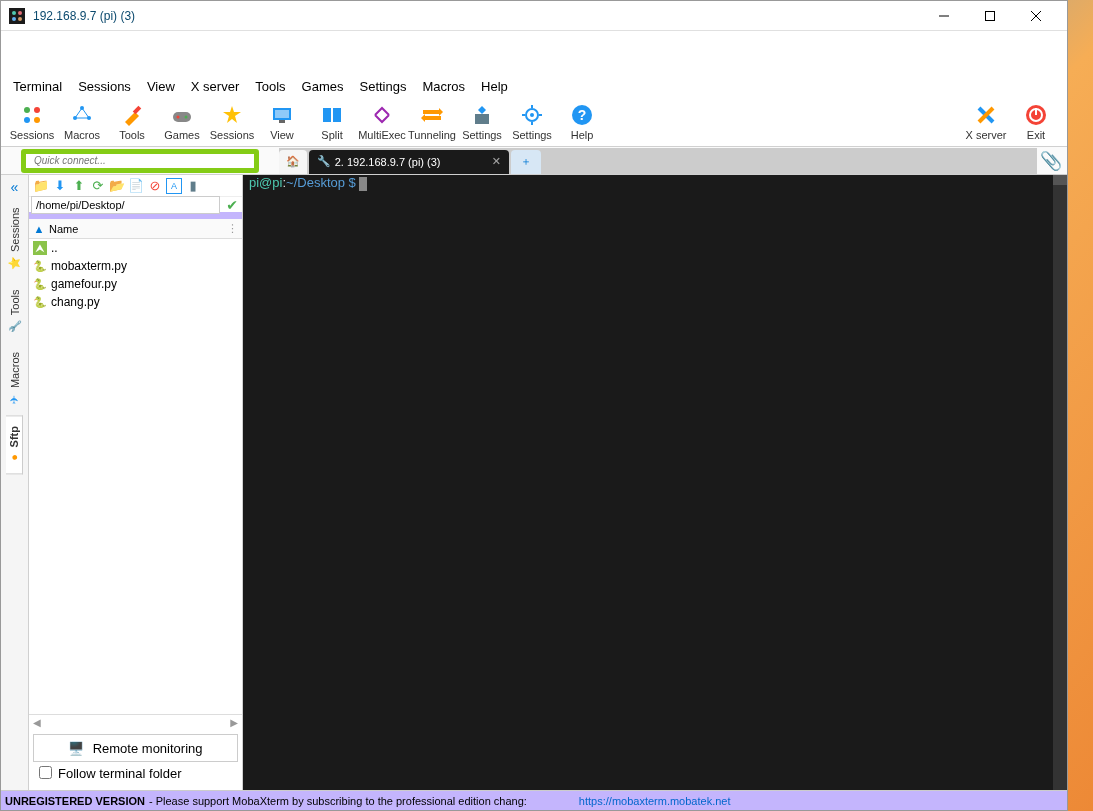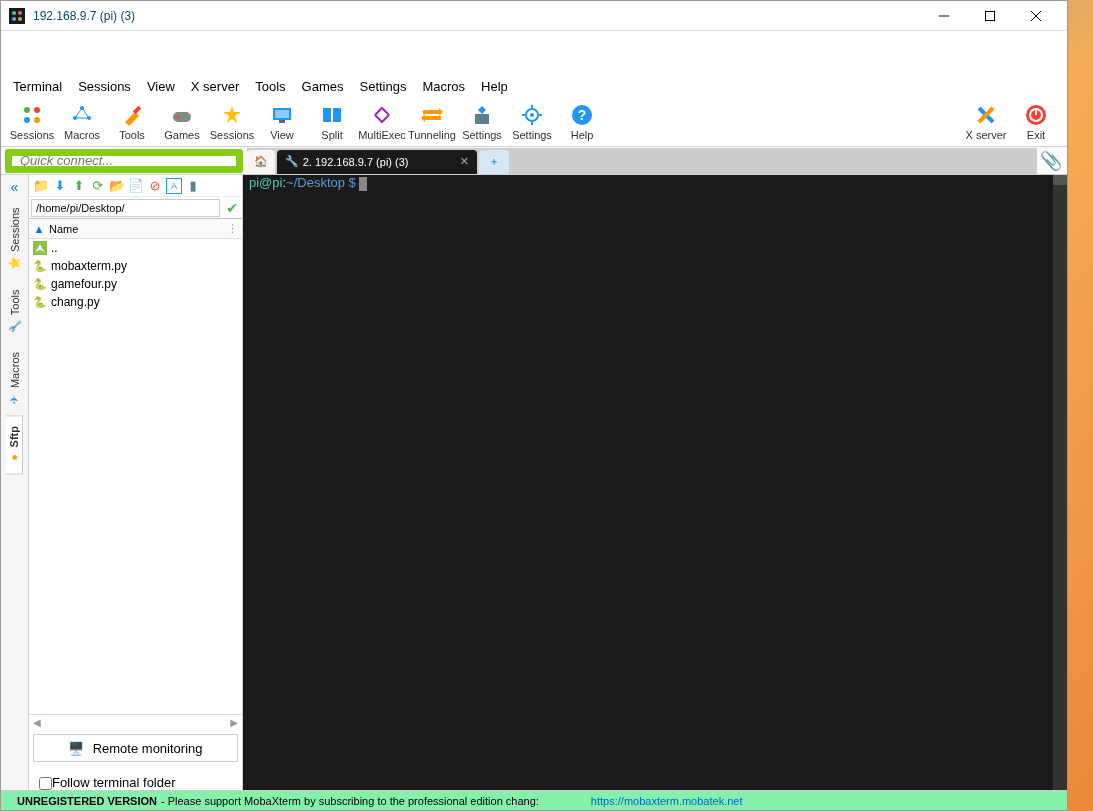--- a/index.html
+++ b/index.html
@@ -10,55 +10,55 @@
 .titlebar-title { flex: 1; font-size: 12px; color: #0c4a6e; }
 .win-controls { display: flex; }
 .win-btn { width: 46px; height: 30px; display: flex; align-items: center; justify-content: center; cursor: pointer; }
 .menubar { height: 22px; display: flex; align-items: center; padding: 0 4px; background: #fff; font-size: 13px; margin-top: 44px; }
 .menubar-item { padding: 2px 8px; cursor: pointer; }
 .toolbar { height: 50px; display: flex; align-items: center; padding: 2px 6px; background: #fff; border-bottom: 1px solid #d0d0d0; }
 .tool-btn { width: 50px; height: 48px; display: flex; flex-direction: column; align-items: center; justify-content: center; cursor: pointer; font-size: 11px; color: #333; gap: 2px; }
 .tool-icon { font-size: 20px; height: 24px; display: flex; align-items: center; justify-content: center; }
 .tool-spacer { flex: 1; }
 .quickrow { height: 28px; display: flex; align-items: center; background: #fafafa; border-bottom: 1px solid #d0d0d0; }
-.quick-input { flex: 0 0 238px; height: 24px; margin: 0 4px; border: 7px solid #84cc16; padding: 0 8px; font-size: 13px; color: #999; font-style: italic; border-radius: 3px; }
+.quick-input { flex: 0 0 238px; height: 24px; margin: 0 20px; border: 5px solid #84cc16; padding: 0 8px; font-size: 10px; color: #999; font-style: italic; border-radius: 3px; }
 .tab-area { display: flex; height: 26px; align-items: flex-end; background: #ccc; flex: 1; }
 .tab { display: flex; align-items: center; height: 24px; padding: 0 8px; border-radius: 4px 4px 0 0; margin-right: 2px; font-size: 11px; cursor: pointer; gap: 4px; }
 .tab.home { background: #f5f5f5; width: 28px; justify-content: center;}
 .tab.active { background: #1a1a1a; color: #fff; min-width: 200px; }
 .tab-close { margin-left: auto; opacity: .6; }
 .tab-add { background: #d7e7f5; width: 30px; justify-content: center; }
 .clip-icon { width: 30px; display:flex; align-items:center; justify-content:center; color:#0078d4; font-size:18px; }
 .mainrow { flex: 1; display: flex; min-height: 0; }
 .side-tabs { width: 28px; background: #f5f5f5; border-right: 1px solid #d0d0d0; display: flex; flex-direction: column; align-items: center; padding-top: 4px; }
 .side-collapse { color: #0078d4; font-size: 14px; height: 18px; cursor: pointer; }
 .side-tab { writing-mode: vertical-rl; transform: rotate(180deg); font-size: 11px; padding: 10px 2px; cursor: pointer; display: flex; align-items: center; gap: 4px; color: #333; }
 .side-tab.active { background: #fff; border: 1px solid #ccc; border-right: none; font-weight: bold; }
 .side-tab-icon { transform: rotate(90deg); font-size: 11px; }
 .sftp-panel { width: 214px; background: #fff; border-right: 1px solid #d0d0d0; display: flex; flex-direction: column; }
 .sftp-icons { height: 22px; display: flex; align-items: center; padding: 0 4px; gap: 3px; border-bottom: 1px solid #eee; }
 .sftp-icon { width: 16px; height: 16px; display: flex; align-items: center; justify-content: center; font-size: 13px; cursor: pointer; }
-.sftp-path { height: 22px; display: flex; align-items: center; border-bottom: 1px solid #c4b5fd; }
+.sftp-path { height: 22px; display: flex; align-items: center; border-bottom: 7px solid #c4b5fd; }
 .sftp-path input { flex: 1; border: 1px solid #ccc; margin: 1px 2px; padding: 1px 4px; font-size: 11px; height: 18px; }
 .sftp-ok { color: #4caf50; font-size: 14px; margin: 0 4px; }
 .sftp-header { height: 20px; display: flex; align-items: center; border-bottom: 1px solid #ddd; font-size: 11px; background: #fafafa; }
 .sftp-header-sort { width: 20px; color: #0078d4; text-align: center; }
 .sftp-list { flex: 1; overflow: auto; font-size: 12px; }
 .sftp-item { height: 18px; display: flex; align-items: center; padding: 0 4px; gap: 4px; cursor: pointer; }
 .file-icon { width: 14px; height: 14px; font-size: 11px; display:inline-flex; align-items:center; justify-content:center; }
 .sftp-scroll { height: 16px; border-top: 1px solid #ddd; display:flex; align-items:center; font-size:10px; color:#999; }
 .remote-mon { height: 28px; display: flex; align-items: center; justify-content: center; gap: 8px; border: 1px solid #ccc; margin: 4px; font-size: 13px; cursor: pointer; }
-.follow-row { height: 24px; display: flex; align-items: flex-end; gap: 0; padding: 0 10px; font-size: 13px; }
+.follow-row { height: 24px; display: flex; align-items: flex-start; gap: 6px; padding: 0 10px; font-size: 13px; }
 .terminal { flex: 1; background: #1a1a1a; color: #ddd; font-family: Consolas, monospace; font-size: 13px; padding: 0 6px; position: relative; }
 .prompt-user { color: #4ec9b0; }
 .prompt-path { color: #569cd6; }
 .cursor-block { display: inline-block; width: 8px; height: 14px; background: #888; vertical-align: middle; }
 .term-scroll { width: 14px; background: #333; position: absolute; right: 0; top: 0; bottom: 0; }
 .term-scroll::before { content:""; display:block; height:10px; background:#555; }
-.statusbar { height: 20px; background: #86efac; border-top: 1px solid #ccc; font-size: 11px; display: flex; align-items: center; padding: 0 16px; gap: 4px; }
+.statusbar { height: 20px; background: #c4b5fd; border-top: 1px solid #ccc; font-size: 11px; display: flex; align-items: center; padding: 0 4px; gap: 4px; }
 .statusbar a { color: #0066cc; text-decoration: none; margin-left: 48px; }
 .bold { font-weight: bold; }
 svg { display: block; }
 </style>
 </head>
 <body>
 
 <div class="window">
 
   <div class="titlebar">

